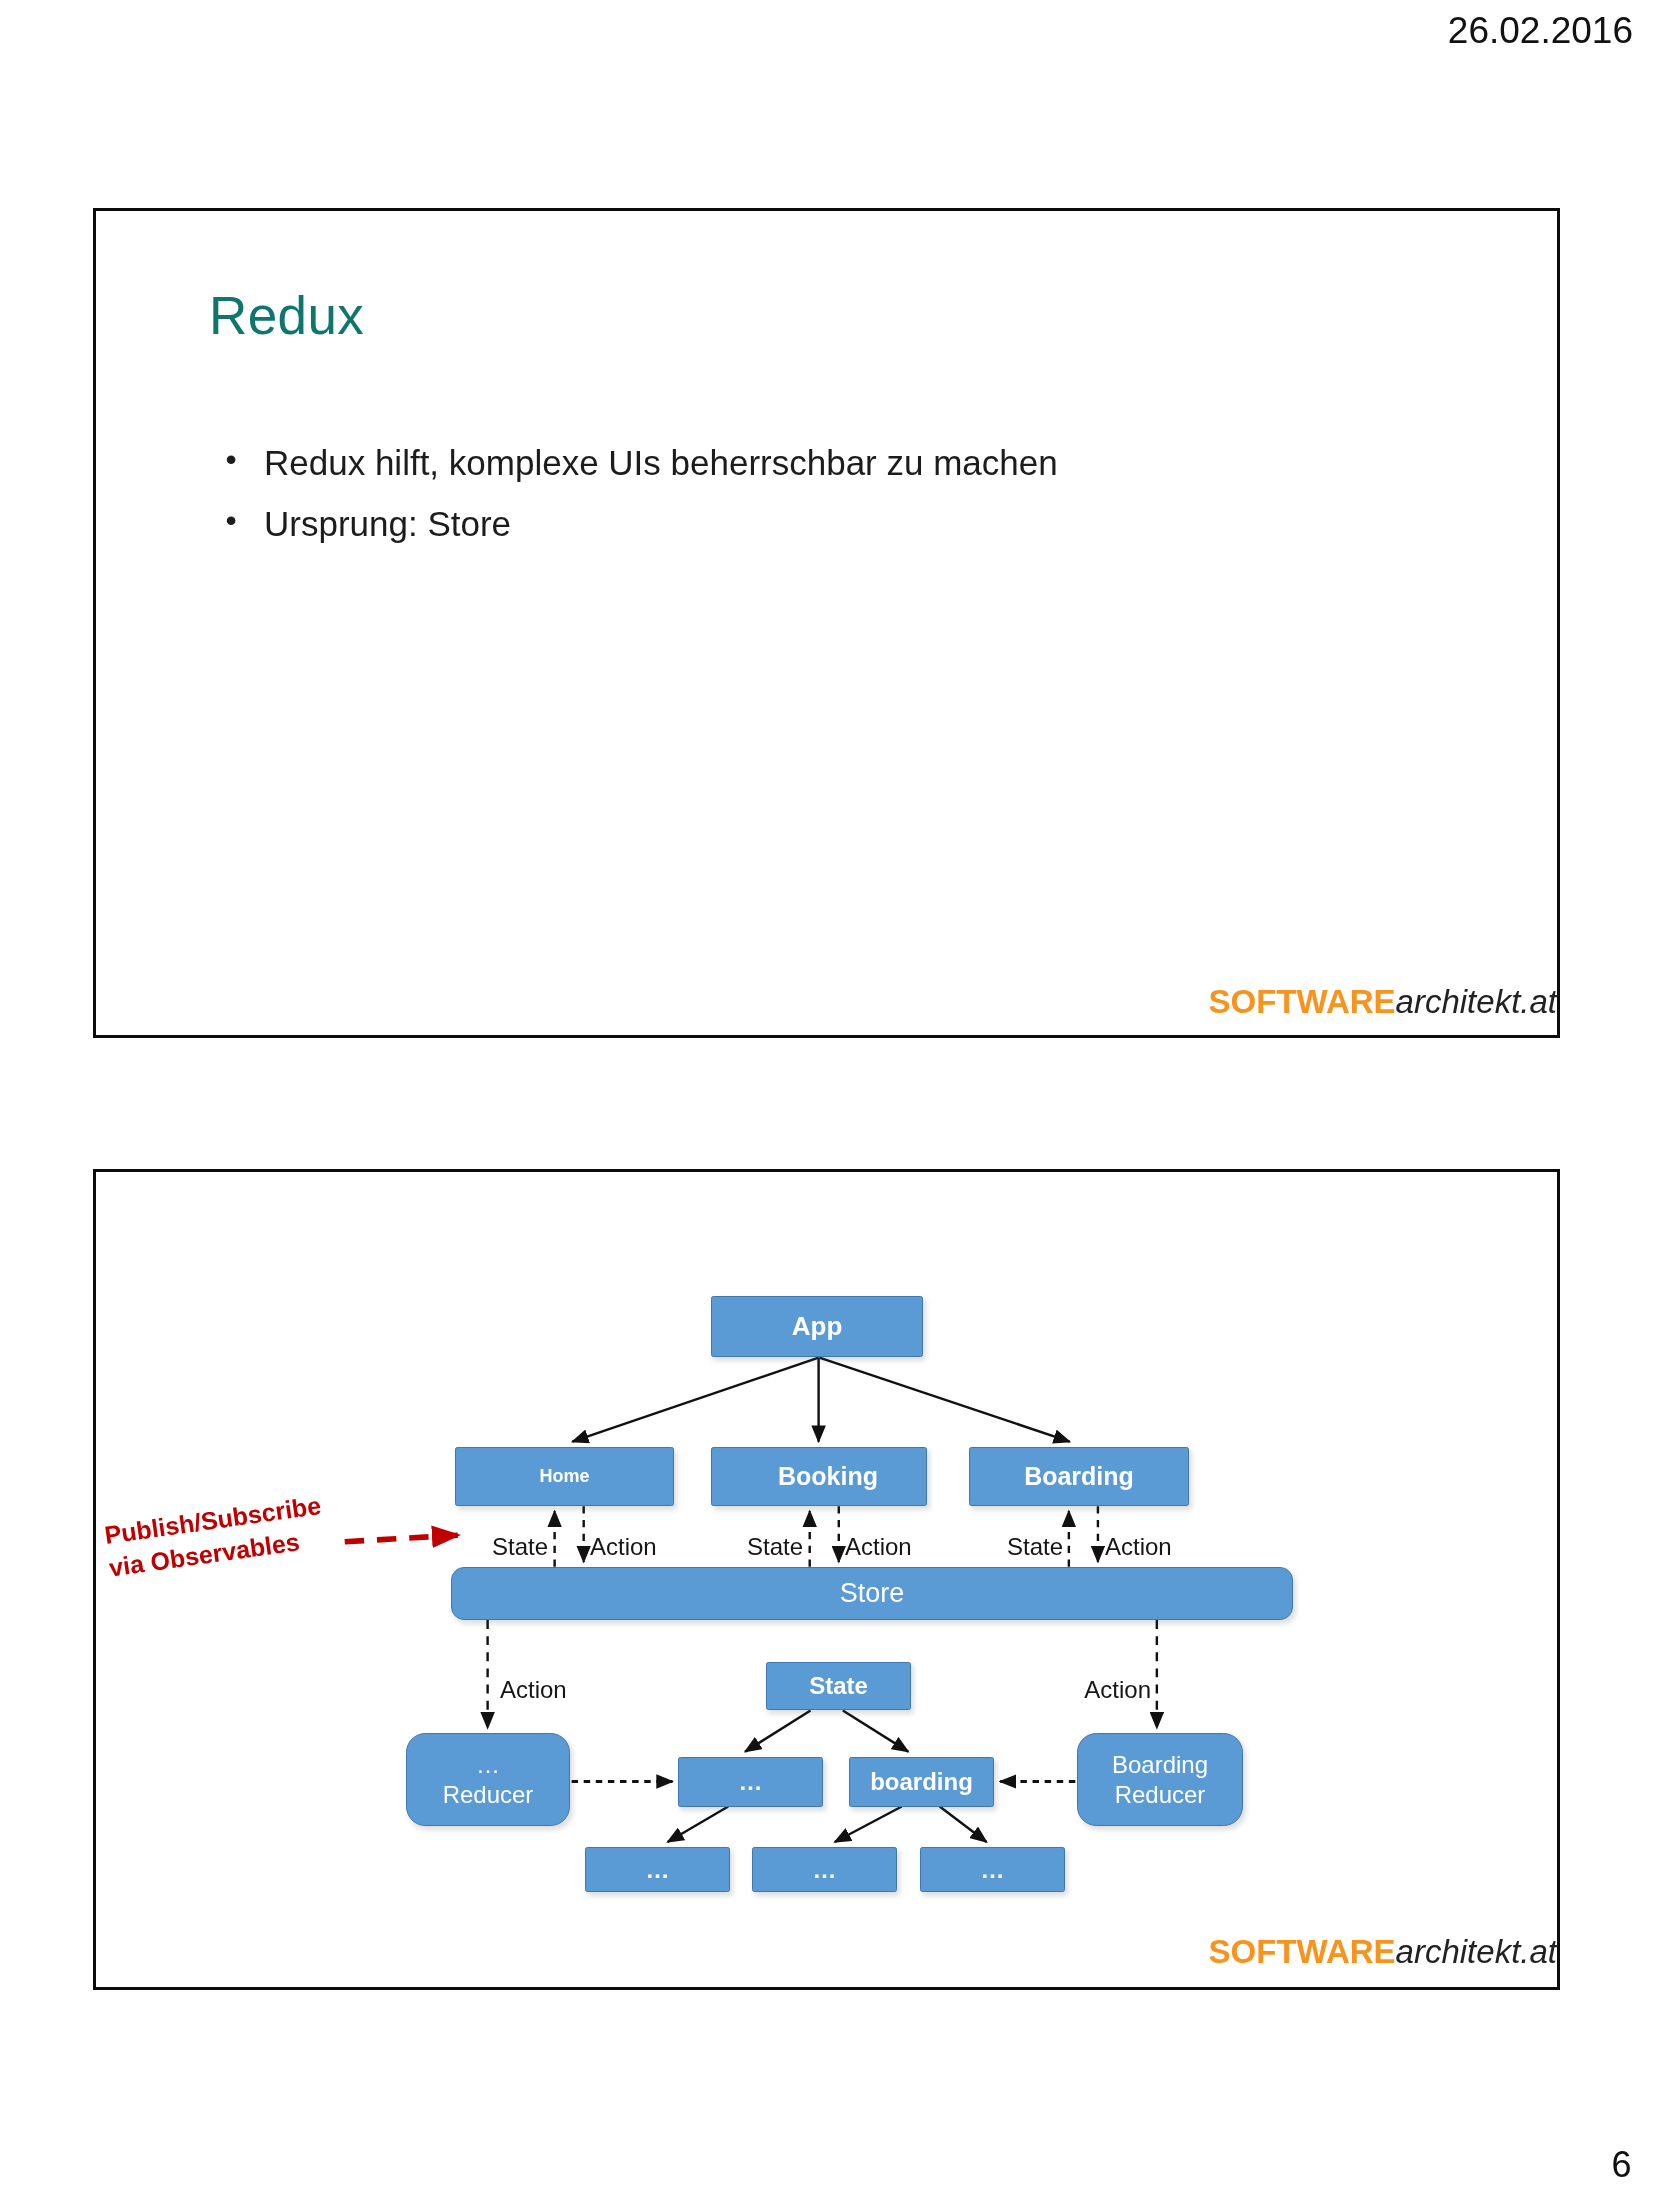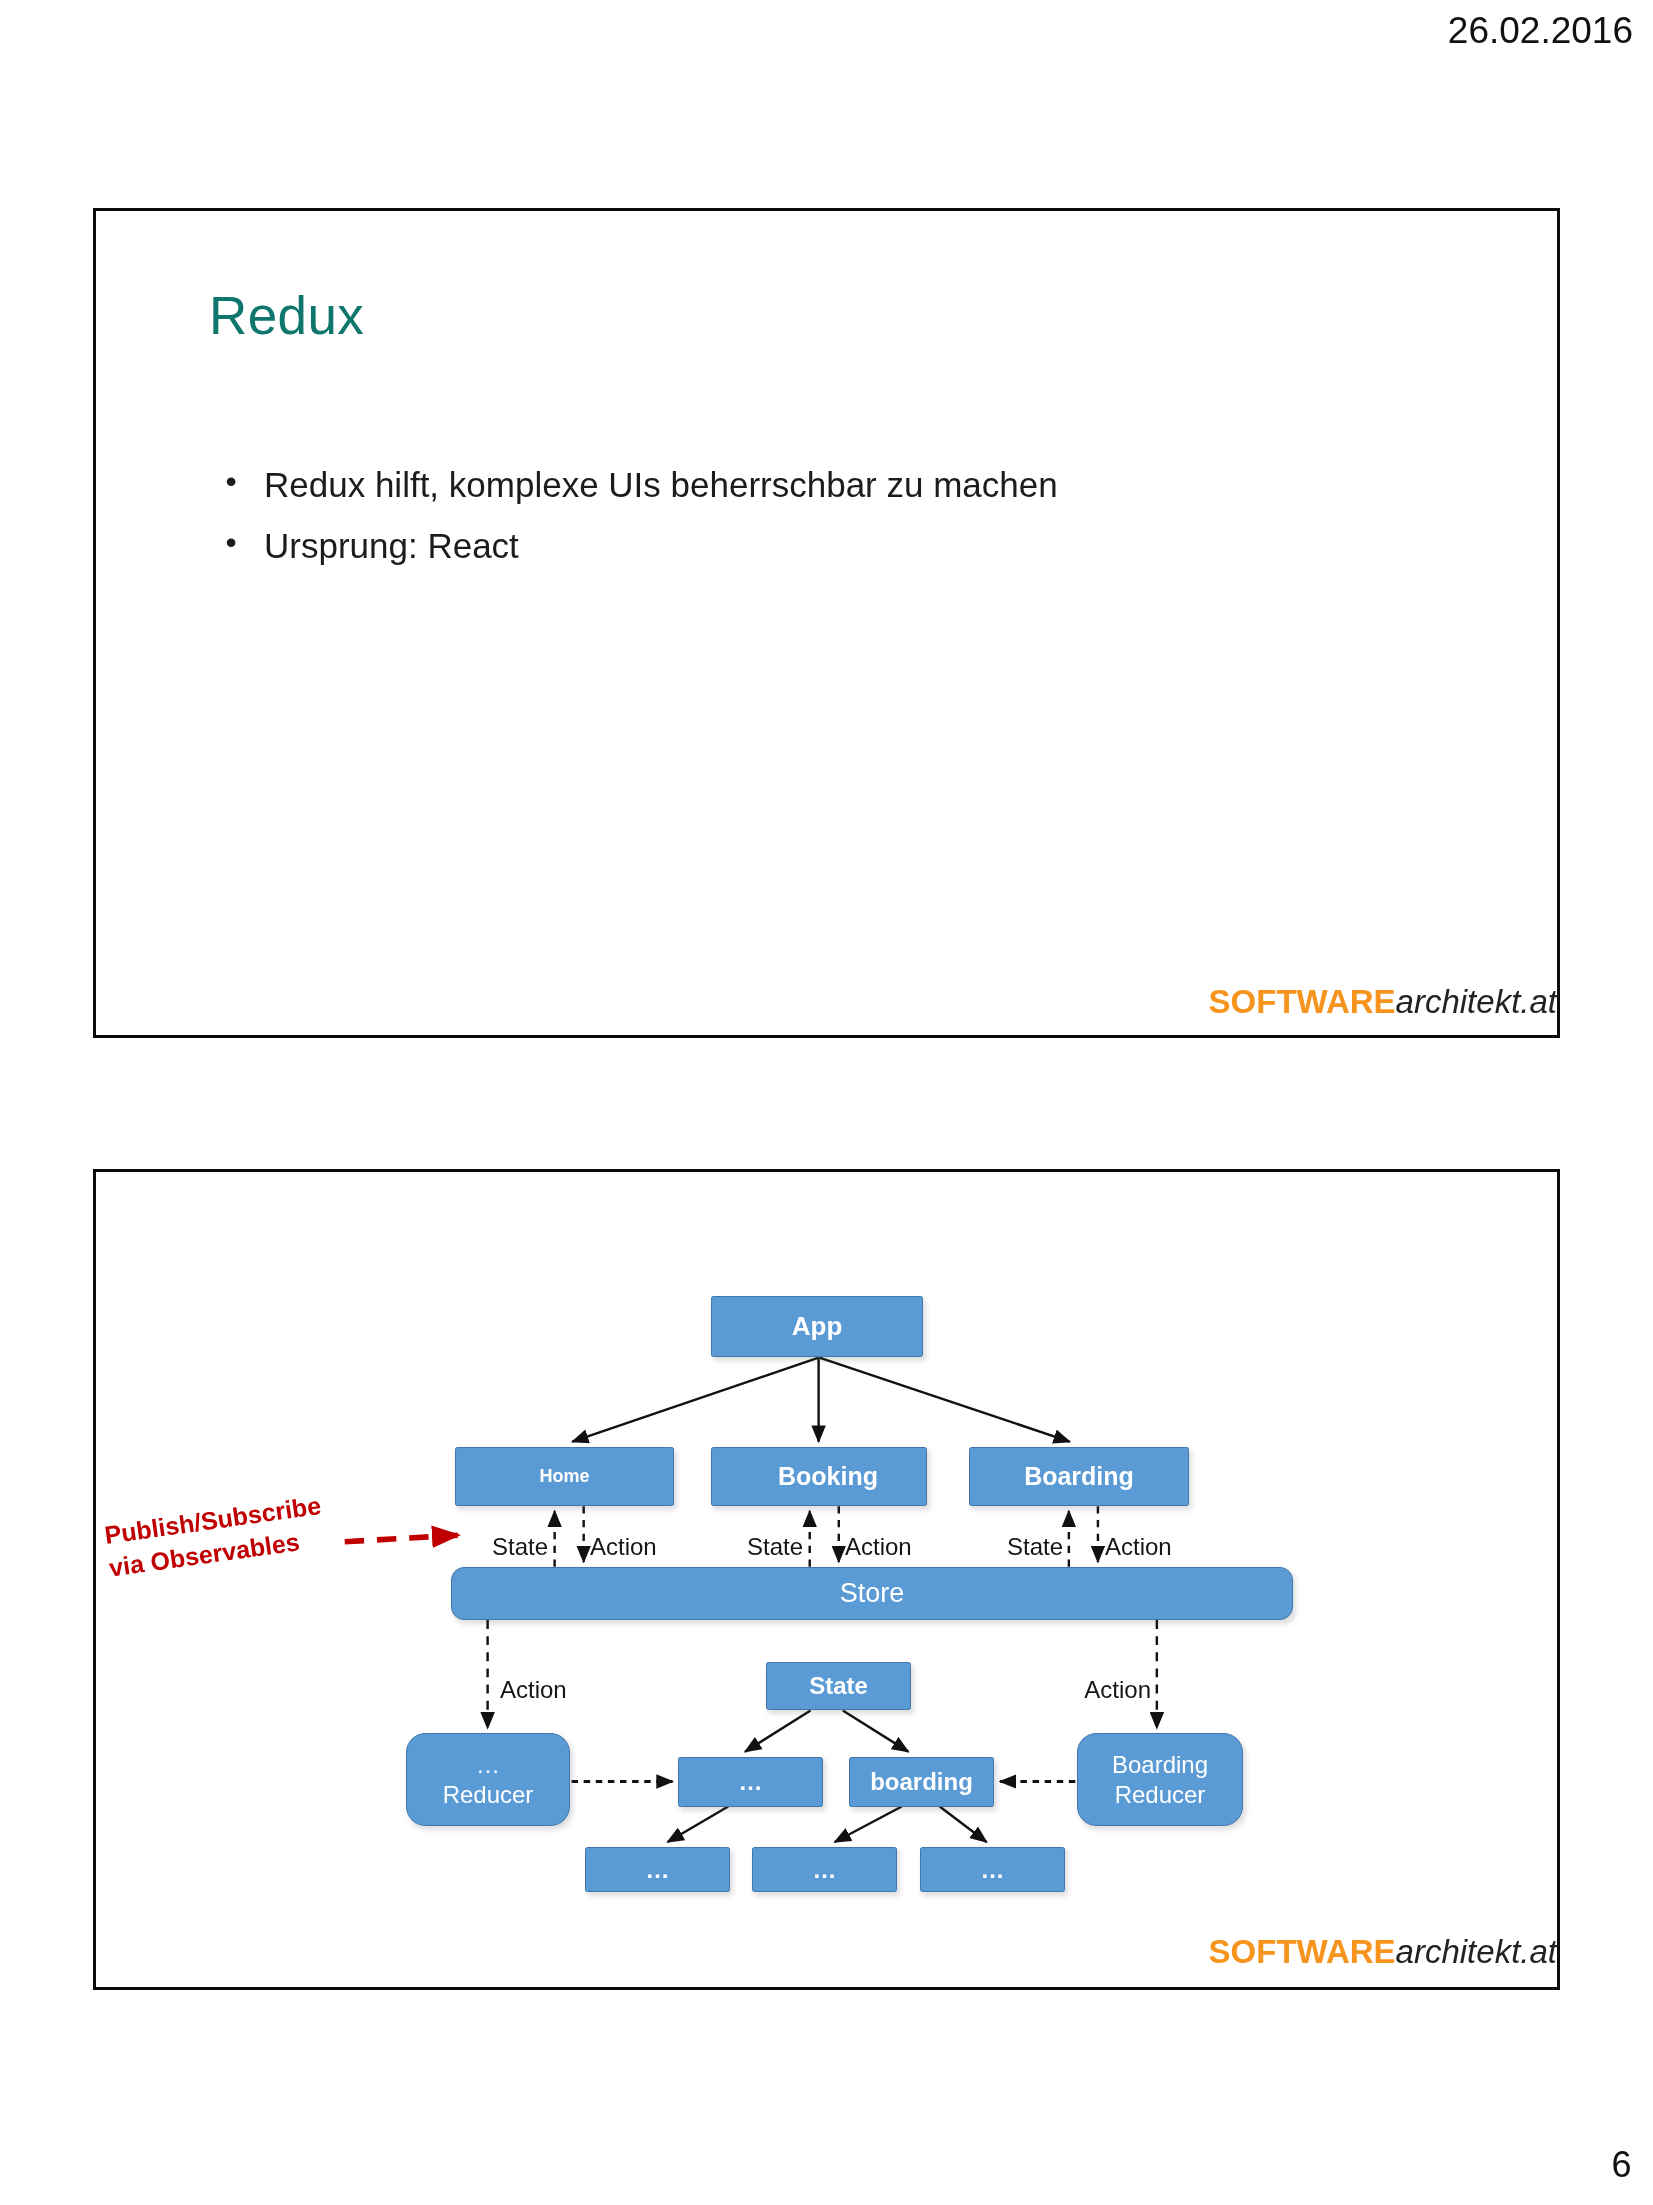--- a/index.html
+++ b/index.html
@@ -26,21 +26,21 @@
   }
   .slide1 { top: 208px;  height: 830px; }
   .slide2 { top: 1169px; height: 821px; }
 
   .slide-title {
     position: absolute; left: 113px; top: 74px;
     font-size: 53px; font-weight: 400; color: #0f766e;
     letter-spacing: 0.4px;
   }
   .bullet-list {
-    position: absolute; left: 123px; top: 254px;
+    position: absolute; left: 123px; top: 232px;
     list-style: none;
   }
   .bullet-list li {
     font-size: 35px; color: #1c1c1c; margin-bottom: 21px;
     padding-left: 45px; position: relative;
   }
   .bullet-list li::before {
     content: "•";
     position: absolute; left: 6.5px; top: -1.6px;
     font-size: 32px; color: #1c1c1c;
@@ -114,21 +114,21 @@
 </style>
 </head>
 <body>
 
 <div class="page-date">26.02.2016</div>
 
 <div class="slide slide1">
   <div class="slide-title">Redux</div>
   <ul class="bullet-list">
     <li>Redux hilft, komplexe UIs beherrschbar zu machen</li>
-    <li>Ursprung: React</li>
+    <li>Ursprung: Store</li>
   </ul>
   <div class="brand-logo">
     <span class="brand-software">SOFTWARE</span><span class="brand-architekt">architekt.at</span>
   </div>
 </div>
 
 <div class="slide slide2">
   <div class="diagram">
 
     <svg class="connectors" viewBox="0 0 1817 1017" xmlns="http://www.w3.org/2000/svg">

